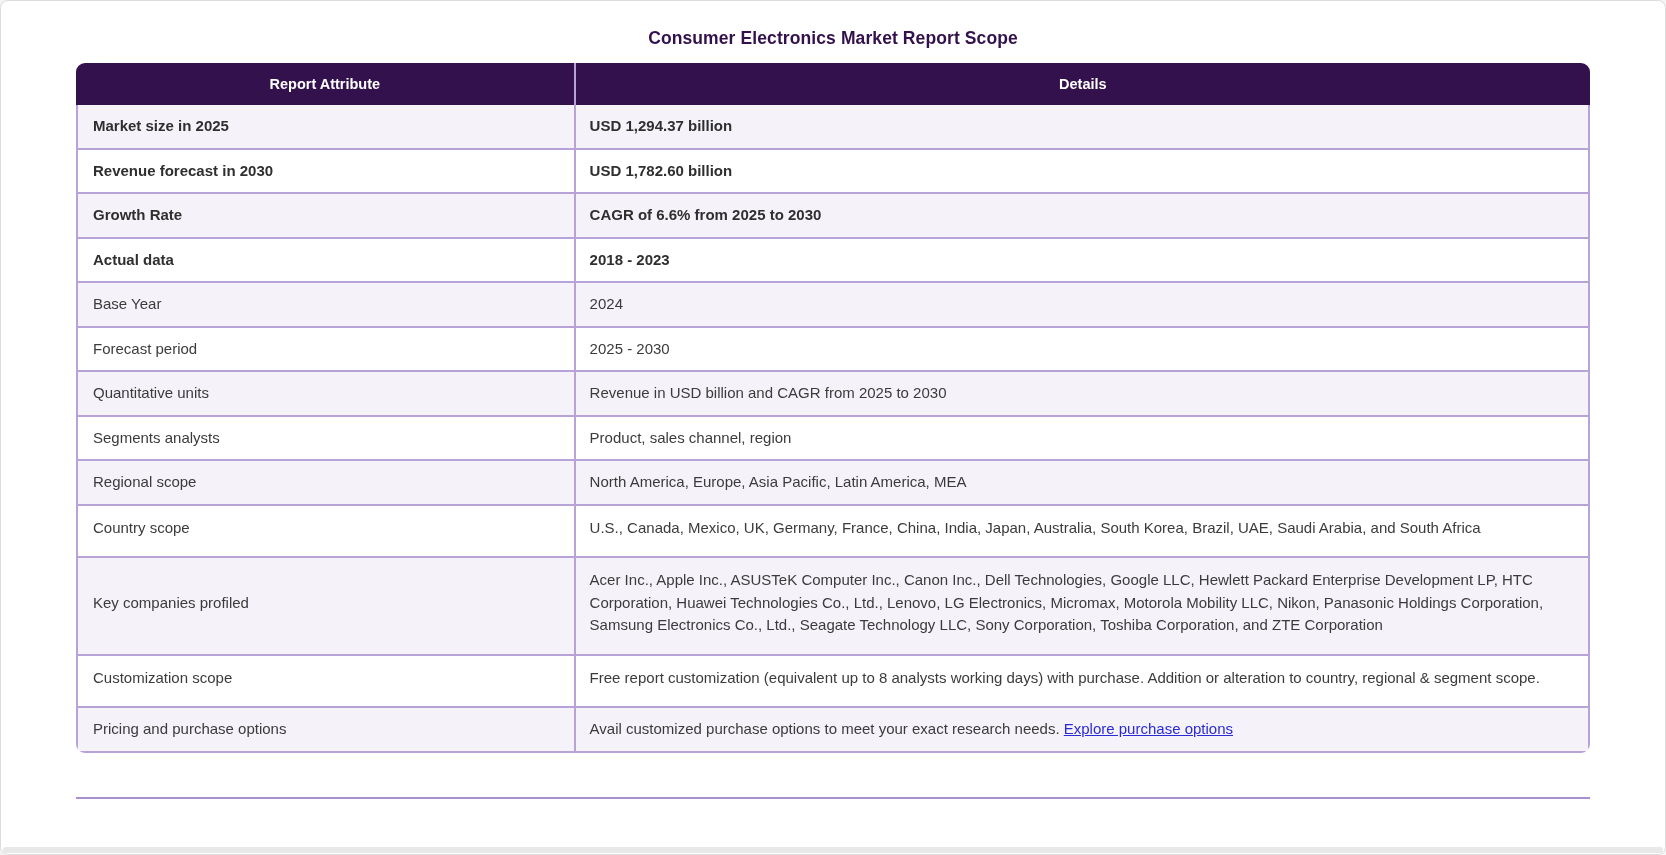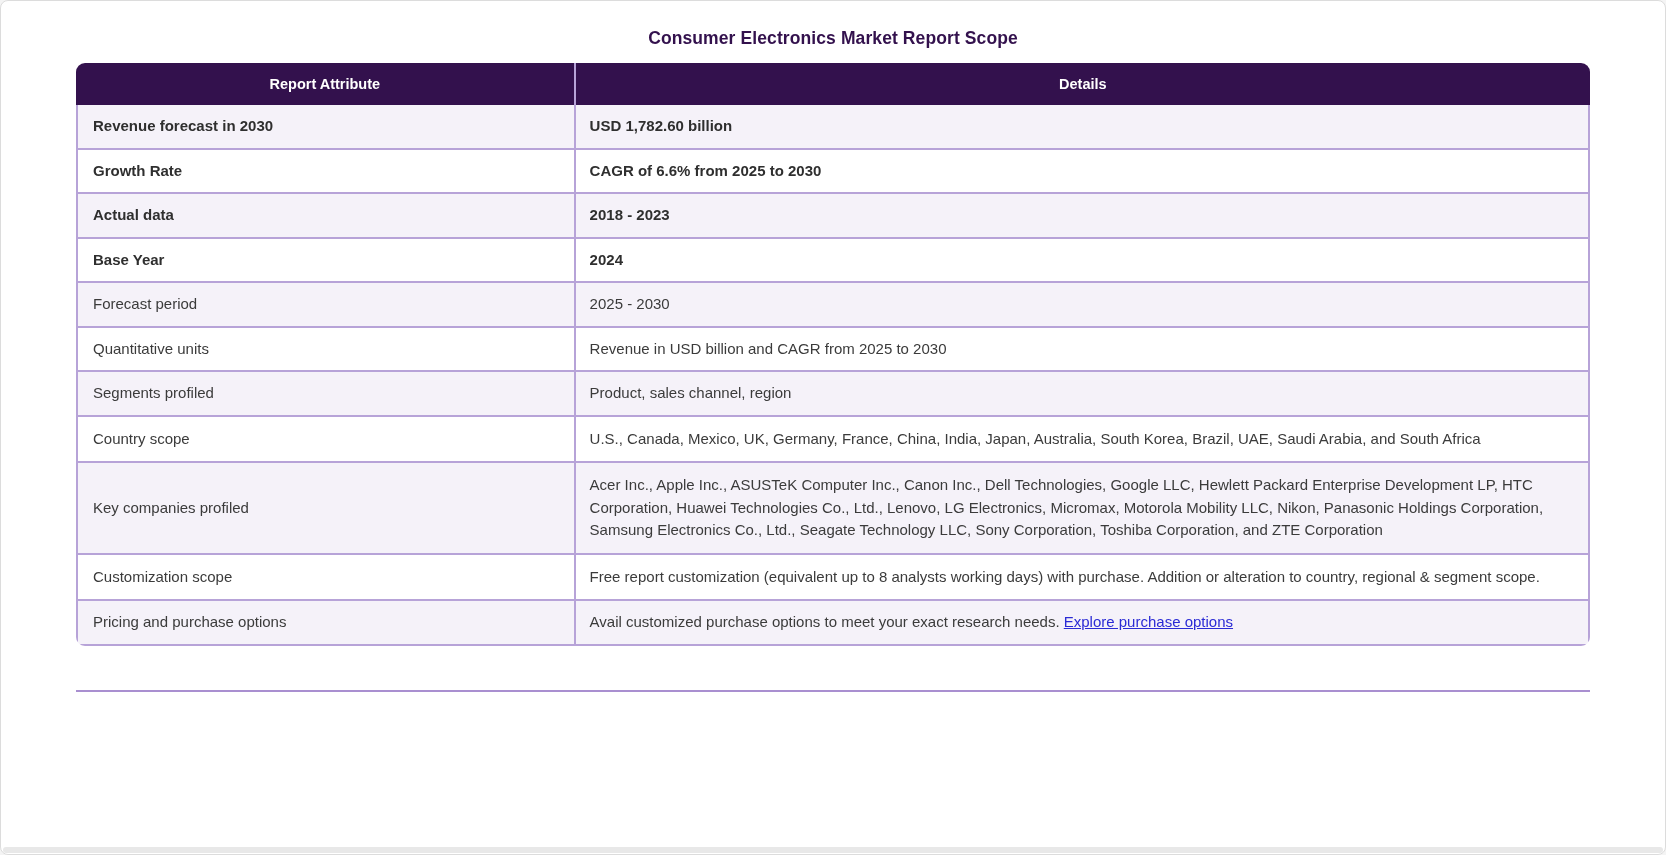--- a/index.html
+++ b/index.html
@@ -60,21 +60,21 @@
     border-bottom: 2px solid #b7a3d8;
     border-right: 2px solid #b7a3d8;
     background: #ffffff;
   }
   tbody td:first-child { border-left: 2px solid #b7a3d8; padding-left: 15px; }
   tbody td:last-child  { padding-left: 14px; }
 
   tbody tr:nth-child(odd) td { background: #f5f2f9; }
   tbody tr:nth-child(-n+4) td { font-weight: bold; color: #2f2f2f; }
 
-  tbody tr.tall td { padding-top: 11px; padding-bottom: 11px; }
+  tbody tr.tall td { padding-top: 11px; padding-bottom: 17px; }
 
   a.cell-link {
     color: #2b2bd5;
     text-decoration: underline;
     cursor: pointer;
     text-align: right;
   }
 
   .next-section-rule {
     margin-top: 44px;
@@ -104,20 +104,24 @@
           <col class="c-det">
         </colgroup>
       <thead>
         <tr>
           <th>Report Attribute</th>
           <th>Details</th>
         </tr>
       </thead>
       <tbody id="table-body">
           <tr>
+    <td><span>Market size in 2025</span></td>
+    <td><span>USD 1,294.37 billion</span></td>
+  </tr>
+          <tr>
     <td><span>Revenue forecast in 2030</span></td>
     <td><span>USD 1,782.60 billion</span></td>
   </tr>
           <tr>
     <td><span>Growth Rate</span></td>
     <td><span>CAGR of 6.6% from 2025 to 2030</span></td>
   </tr>
           <tr>
     <td><span>Actual data</span></td>
     <td><span>2018 - 2023</span></td>
@@ -128,22 +132,26 @@
   </tr>
           <tr>
     <td><span>Forecast period</span></td>
     <td><span>2025 - 2030</span></td>
   </tr>
           <tr>
     <td><span>Quantitative units</span></td>
     <td><span>Revenue in USD billion and CAGR from 2025 to 2030</span></td>
   </tr>
           <tr>
-    <td><span>Segments profiled</span></td>
+    <td><span>Segments analysts</span></td>
     <td><span>Product, sales channel, region</span></td>
+  </tr>
+          <tr>
+    <td><span>Regional scope</span></td>
+    <td><span>North America, Europe, Asia Pacific, Latin America, MEA</span></td>
   </tr>
           <tr class="tall">
     <td><span>Country scope</span></td>
     <td><span>U.S., Canada, Mexico, UK, Germany, France, China, India, Japan, Australia, South Korea, Brazil, UAE, Saudi Arabia, and South Africa</span></td>
   </tr>
           <tr class="tall">
     <td><span>Key companies profiled</span></td>
     <td><span>Acer Inc., Apple Inc., ASUSTeK Computer Inc., Canon Inc., Dell Technologies, Google LLC, Hewlett Packard Enterprise Development LP, HTC Corporation, Huawei Technologies Co., Ltd., Lenovo, LG Electronics, Micromax, Motorola Mobility LLC, Nikon, Panasonic Holdings Corporation, Samsung Electronics Co., Ltd., Seagate Technology LLC, Sony Corporation, Toshiba Corporation, and ZTE Corporation</span></td>
   </tr>
           <tr class="tall">

